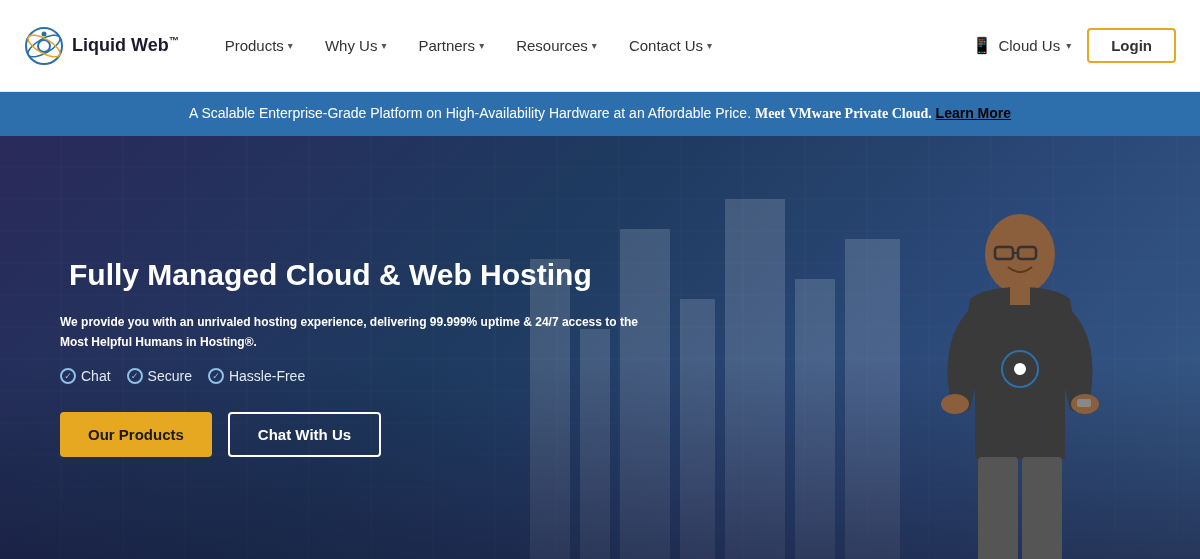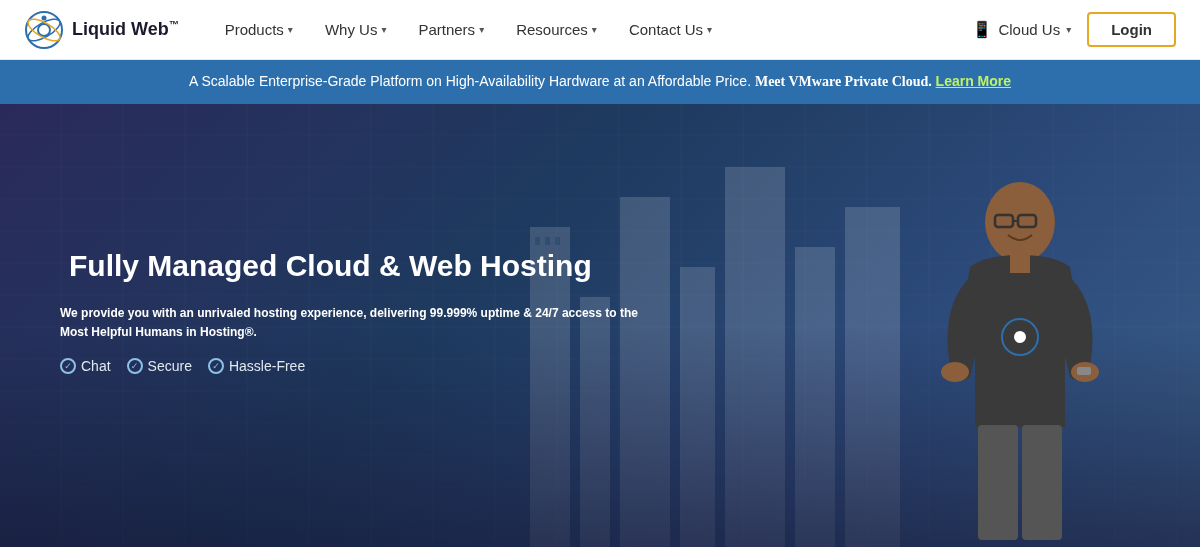--- a/index.html
+++ b/index.html
@@ -2,21 +2,21 @@
 <html><head>
   <meta charset="utf-8">
   <style>
     * { margin: 0; padding: 0; box-sizing: border-box; }
     body { font-family: -apple-system, BlinkMacSystemFont, 'Segoe UI', Arial, sans-serif; width: 1200px; height: 559px; overflow: hidden; }
 
     
     .navbar {
       display: flex;
       align-items: center;
-      height: 60px;
+      height: 92px;
       background: #fff;
       padding: 0 24px;
       border-bottom: 1px solid #e8e8e8;
       position: relative;
       z-index: 10;
     }
     .logo-area {
       display: flex;
       align-items: center;
       gap: 8px;
@@ -92,21 +92,21 @@
     
     .banner {
       background: #2d6fad;
       color: #fff;
       text-align: center;
       padding: 12px 20px;
       font-size: 14px;
       line-height: 1.4;
     }
     .banner-link {
-      color: #bef264;
+      color: #000000;
       text-decoration: underline;
       font-weight: 600;
       cursor: pointer;
     }
     .banner strong { font-weight: 700; font-family: Liberation Serif, serif; }
 
     
     .hero {
       position: relative;
       height: calc(559px - 72px - 44px);
@@ -326,20 +326,24 @@
       </div>
       <div class="feature-item">
         <span class="check-icon">✓</span>
         <span>Secure</span>
       </div>
       <div class="feature-item">
         <span class="check-icon">✓</span>
         <span>Hassle-Free</span>
       </div>
     </div>
+    <div class="hero-buttons">
+      <button class="btn-primary">Our Products</button>
+      <button class="btn-secondary">Chat With Us</button>
+    </div>
   </div>
 
   <div class="hero-person">
     <svg class="person-figure" viewBox="0 0 240 380" xmlns="http://www.w3.org/2000/svg">
 
       <ellipse cx="120" cy="55" rx="35" ry="40" fill="#8B5E3C"></ellipse>
 
       <rect x="95" y="48" width="18" height="12" rx="3" fill="none" stroke="#333" stroke-width="2.5"></rect>
       <rect x="118" y="48" width="18" height="12" rx="3" fill="none" stroke="#333" stroke-width="2.5"></rect>
       <line x1="113" y1="54" x2="118" y2="54" stroke="#333" stroke-width="2"></line>

